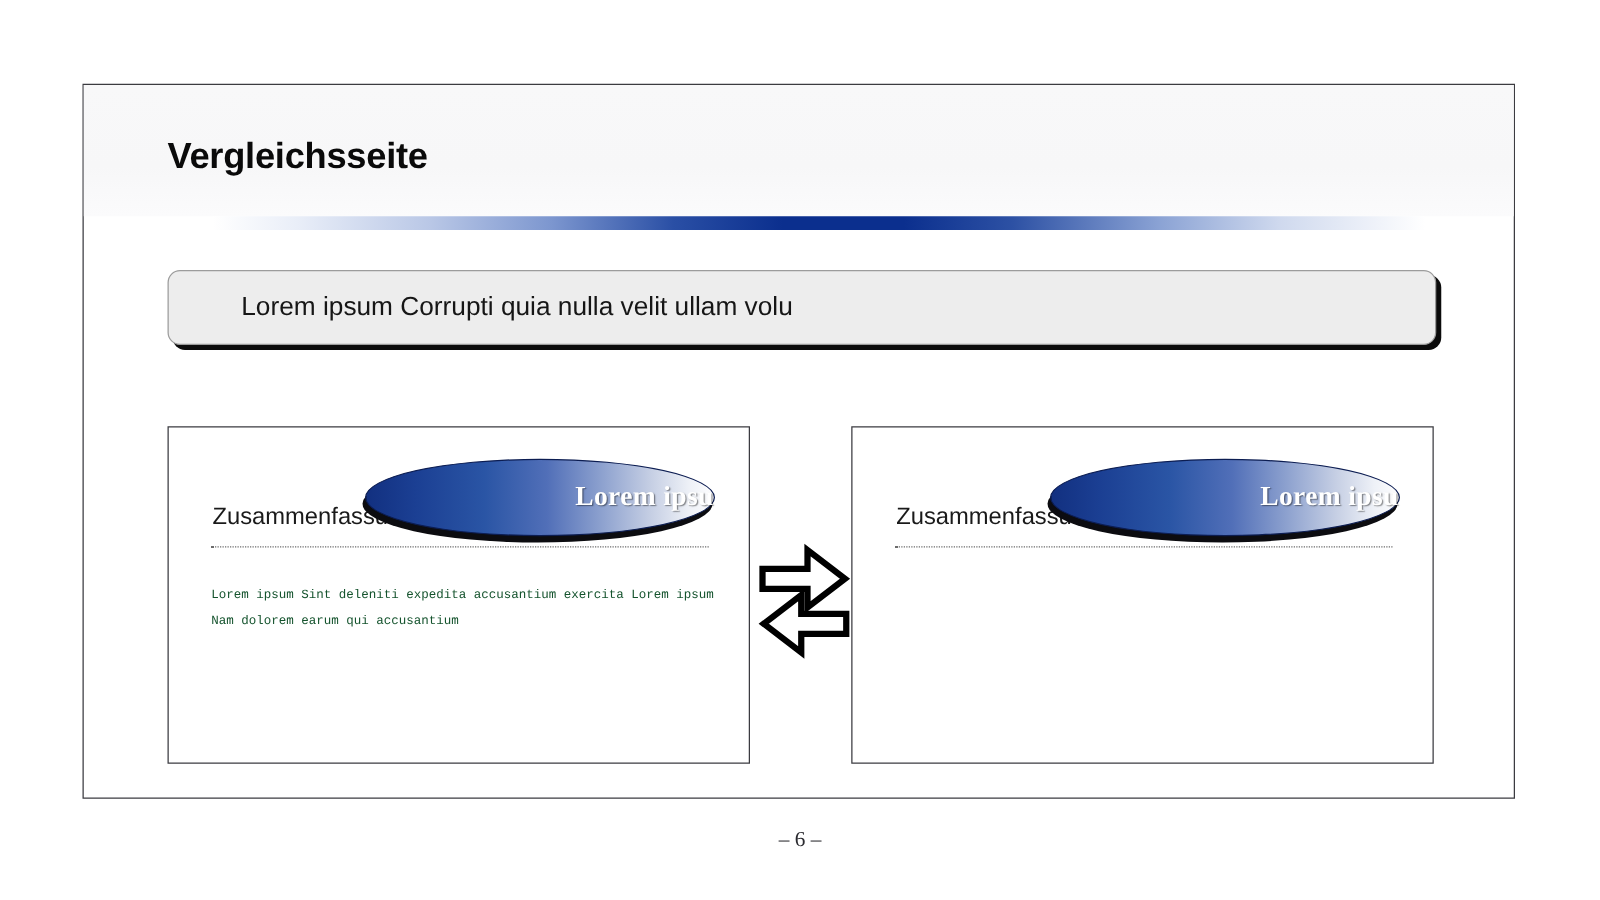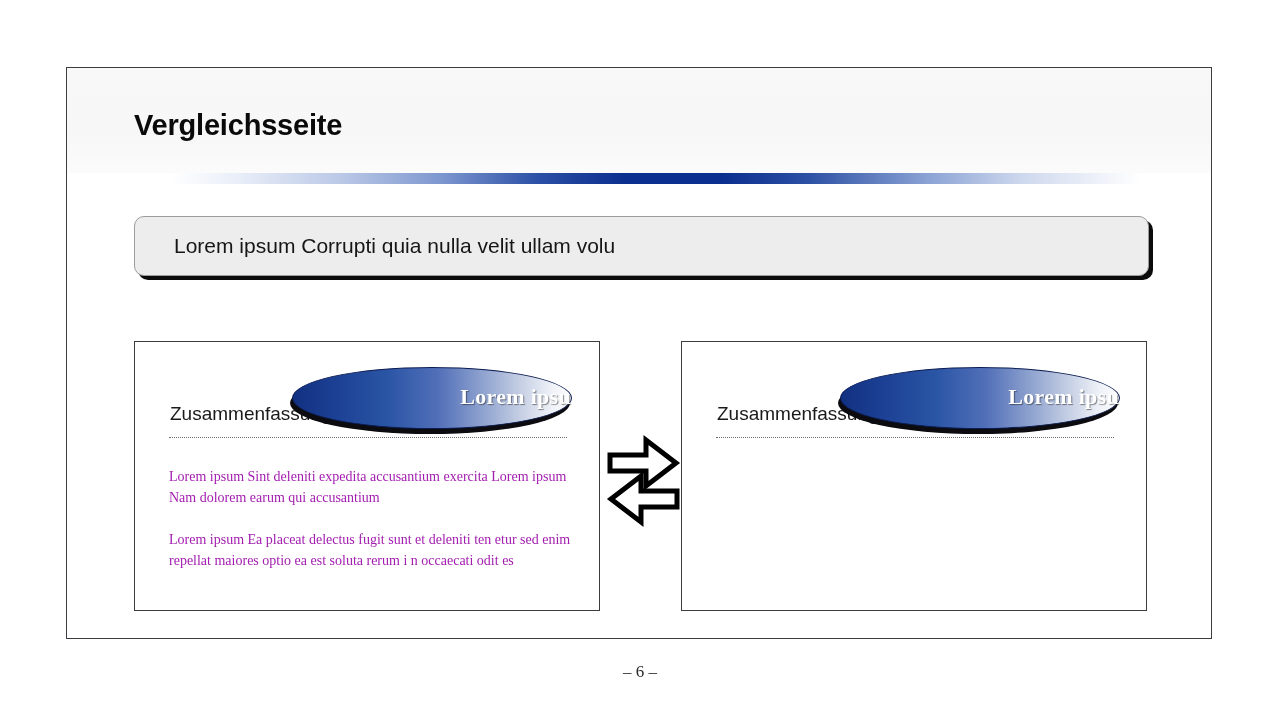--- a/index.html
+++ b/index.html
@@ -86,21 +86,21 @@
     width: 1015px;
     height: 60px;
     background: #ededed;
     border: 1px solid #9c9c9c;
     border-radius: 10px;
     box-sizing: border-box;
     display: flex;
     align-items: center;
   }
   #banner-text {
-    padding-left: 39px;
+    padding-left: 58px;
     font-size: 21px;
     color: #161616;
     font-family: "Liberation Sans", sans-serif;
     white-space: nowrap;
   }
 
   
   .content-box {
     position: absolute;
     top: 273px;
@@ -126,24 +126,24 @@
     position: absolute;
     left: 34px;
     top: 95px;
     width: 398px;
     border-top: 1px dotted #6c6c6c;
   }
   .box-para {
     position: absolute;
     left: 34px;
     width: 404px;
-    font-family: Liberation Serif, serif;
-    font-size: 14px;
+    font-family: Liberation Mono, monospace;
+    font-size: 10px;
     line-height: 21px;
-    color: #a21caf;
+    color: #14532d;
   }
   .box-para.p1 { top: 124px; }
   .box-para.p2 { top: 187px; }
 
   
   .ellipse-wrap {
     position: absolute;
     width: 290px;
     height: 78px;
   }
@@ -228,21 +228,20 @@
 
   <div id="banner-shadow"></div>
   <div id="banner-box">
     <span id="banner-text">Lorem ipsum Corrupti quia nulla velit ullam volu</span>
   </div>
 
   <div id="content-box-left" class="content-box">
     <div class="box-heading">Zusammenfassung der Vergleiche</div>
     <div class="box-divider"></div>
     <div class="box-para p1">Lorem ipsum Sint deleniti expedita accusantium exercita Lorem ipsum Nam dolorem earum qui accusantium</div>
-    <div class="box-para p2">Lorem ipsum Ea placeat delectus fugit sunt et deleniti ten etur sed enim repellat maiores optio ea est soluta rerum i n occaecati odit es</div>
   </div>
 
   <div id="content-box-right" class="content-box">
     <div class="box-heading">Zusammenfassung der Vergleiche</div>
     <div class="box-divider"></div>
   </div>
 
   <div id="ellipse-left" class="ellipse-wrap">
     <div class="ellipse-shadow"></div>
     <div class="ellipse-shape">

